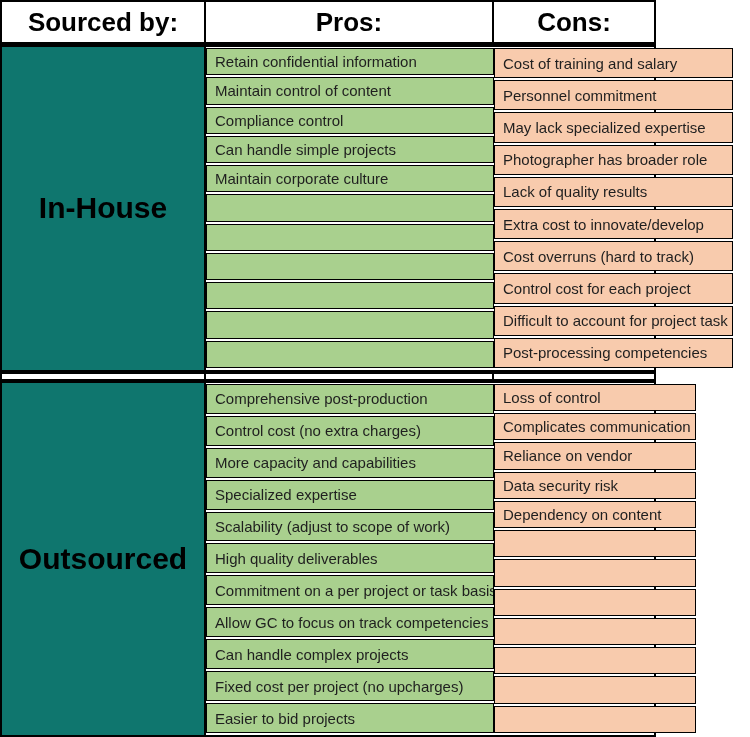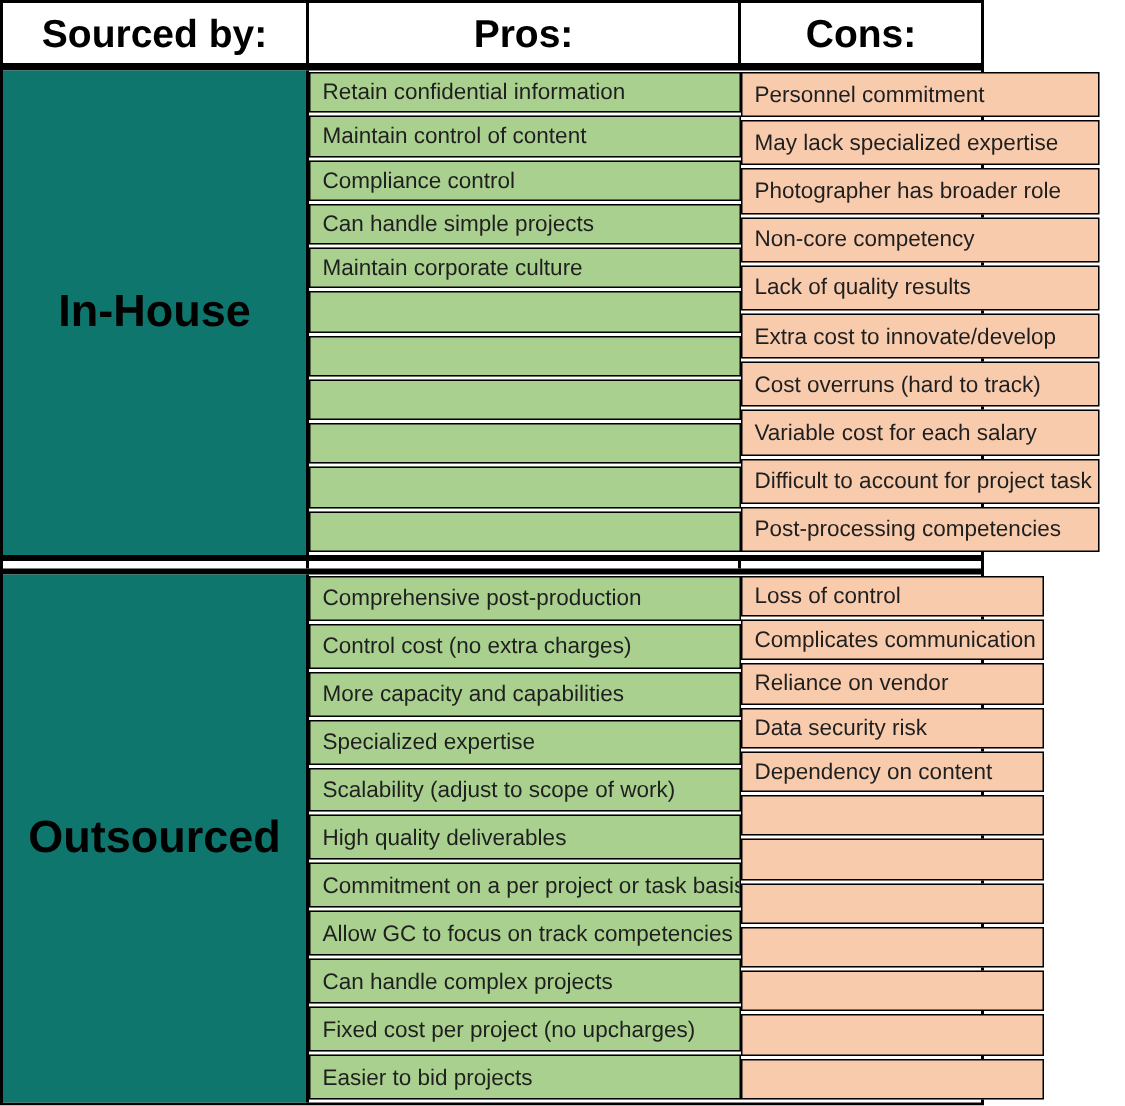--- a/index.html
+++ b/index.html
@@ -119,28 +119,28 @@
         <div class="cell pros">Can handle simple projects</div>
         <div class="cell pros">Maintain corporate culture</div>
         <div class="cell pros"></div>
         <div class="cell pros"></div>
         <div class="cell pros"></div>
         <div class="cell pros"></div>
         <div class="cell pros"></div>
         <div class="cell pros"></div>
       </div>
     <div class="cell-col cons-col">
+        <div class="cell cons">Cost of training and salary</div>
         <div class="cell cons">Personnel commitment</div>
         <div class="cell cons">May lack specialized expertise</div>
         <div class="cell cons">Photographer has broader role</div>
-        <div class="cell cons">Non-core competency</div>
         <div class="cell cons">Lack of quality results</div>
         <div class="cell cons">Extra cost to innovate/develop</div>
         <div class="cell cons">Cost overruns (hard to track)</div>
-        <div class="cell cons">Variable cost for each salary</div>
+        <div class="cell cons">Control cost for each project</div>
         <div class="cell cons">Difficult to account for project task</div>
         <div class="cell cons">Post-processing competencies</div>
       </div>
   </div>
 
   <div class="double-rule">
     <div class="line"></div>
     <div class="gap">
       <div class="g1"></div>
       <div class="g2"></div>

